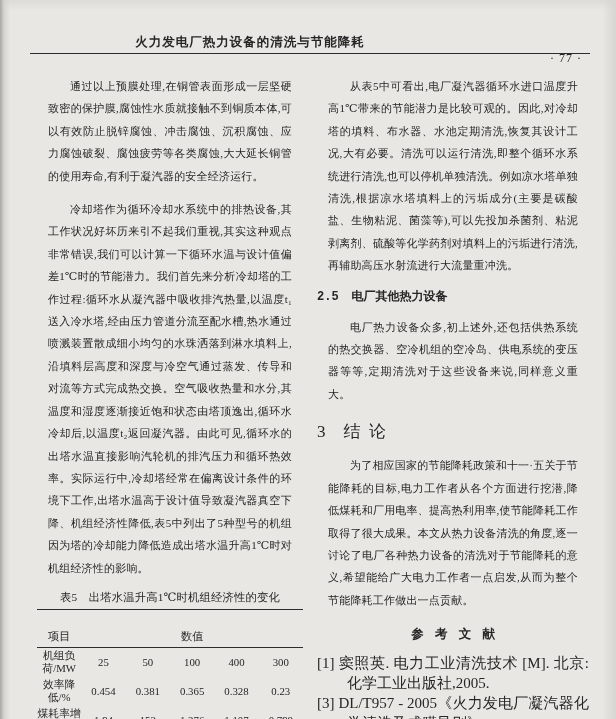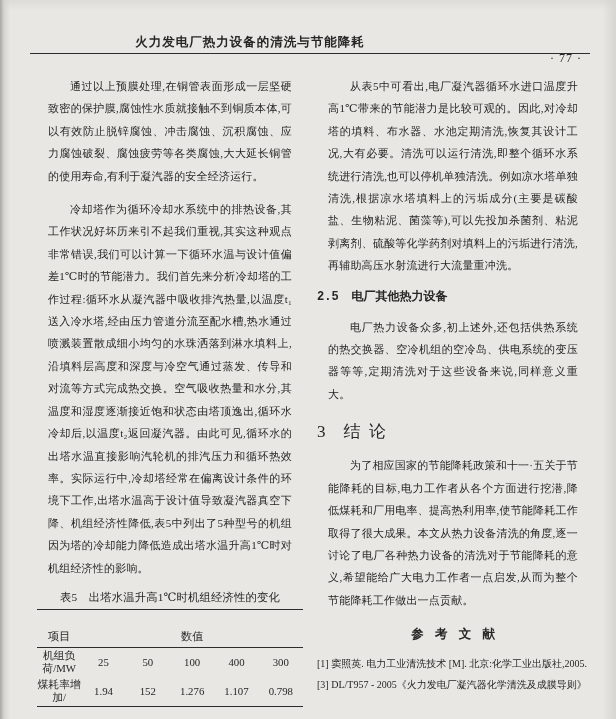--- a/index.html
+++ b/index.html
@@ -80,21 +80,21 @@
   .h-conclusion { margin:15px 0 7px; font-size:17px; }
   .h-conclusion .num { margin-right:18px; }
   .h-conclusion .ttl { letter-spacing:0.5em; }
   .h-refs {
     margin:15px 0 11px; text-align:center;
     font-family:"Liberation Sans","DejaVu Sans",sans-serif;
     font-weight:bold; font-size:12.5px; letter-spacing:0.9em;
     text-indent:0.9em;
   }
   .ref {
-    font-size:10px; line-height:19.6px; text-align:justify;
+    font-size:15px; line-height:19.6px; text-align:justify;
     padding-left:2em; text-indent:-2em; margin:0 0 1px 0;
   }
 </style>
 </head>
 <body>
 
 <div class="page">
   <div class="edge-top"></div>
   <div class="edge-left"></div>
   <div class="edge-right"></div>
@@ -122,20 +122,31 @@
               <div class="u"></div>
           </td>
           <td>25</td>
           <td>50</td>
           <td>100</td>
           <td>400</td>
           <td>300</td>
         </tr>
         <tr>
           <td class="lab-cell">
+            <div>效率降低/%</div>
+              <div class="u"></div>
+          </td>
+          <td>0.454</td>
+          <td>0.381</td>
+          <td>0.365</td>
+          <td>0.328</td>
+          <td>0.23</td>
+        </tr>
+        <tr>
+          <td class="lab-cell">
             <div>煤耗率增加/</div>
           </td>
           <td>1.94</td>
           <td>152</td>
           <td>1.276</td>
           <td>1.107</td>
           <td>0.798</td>
         </tr>
 
       </tbody>

